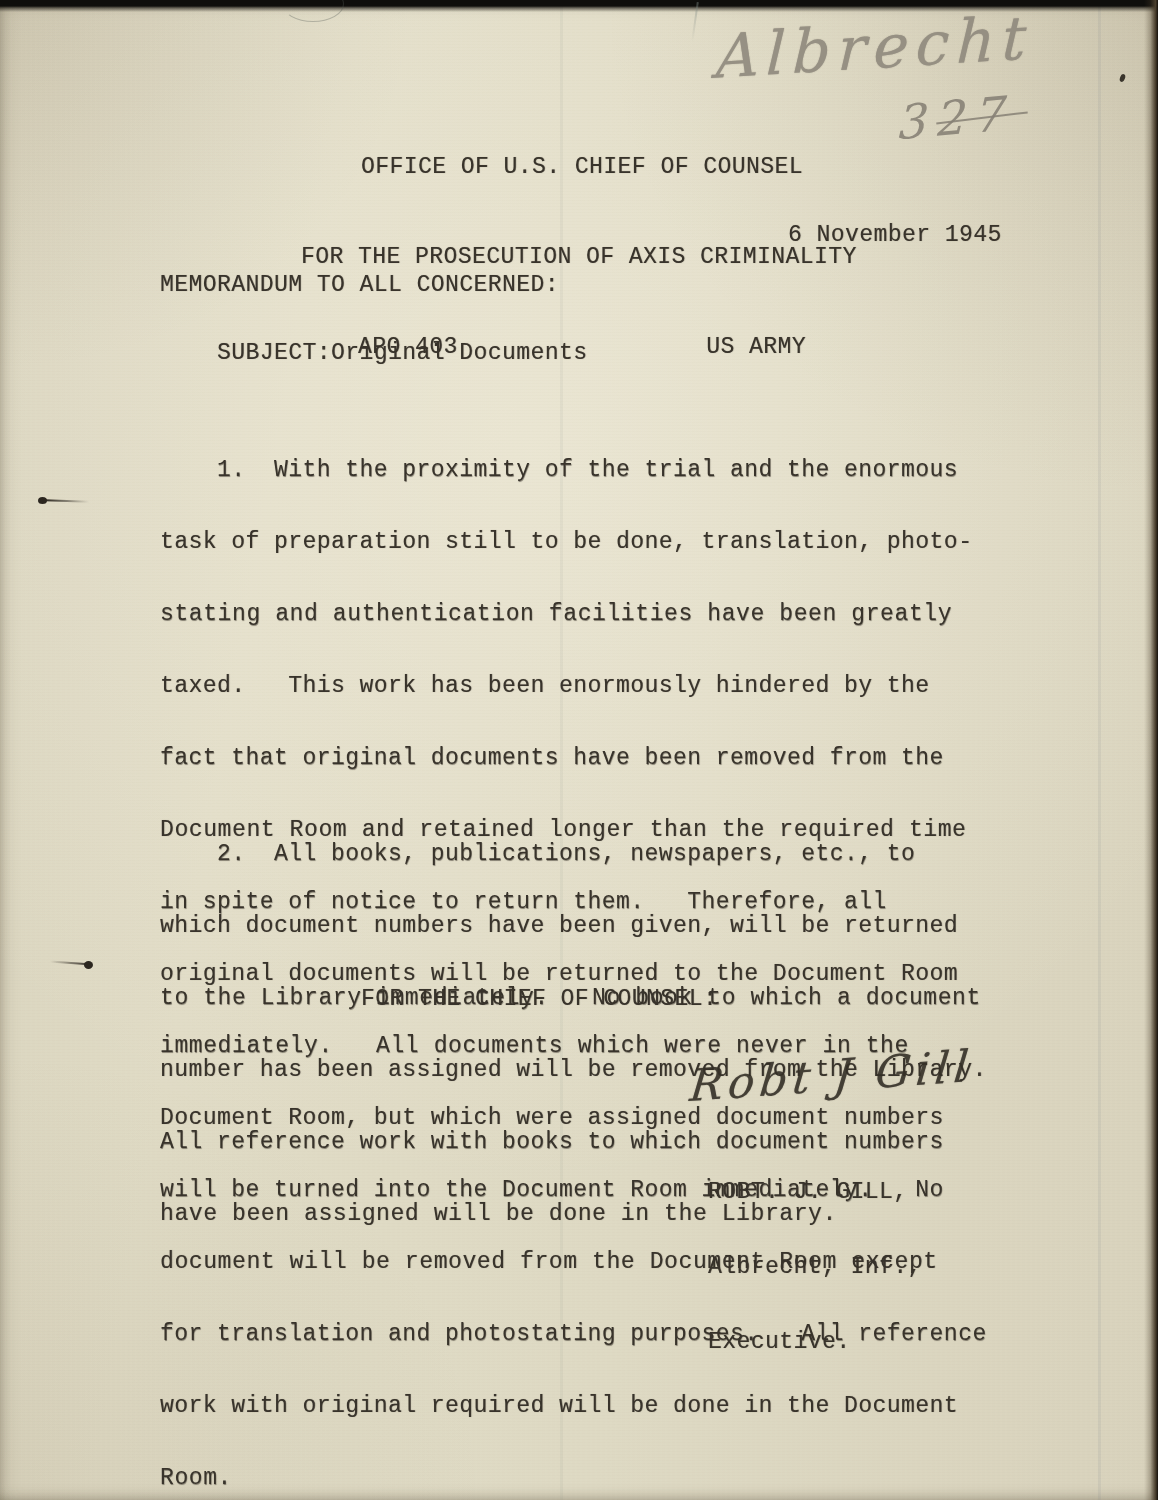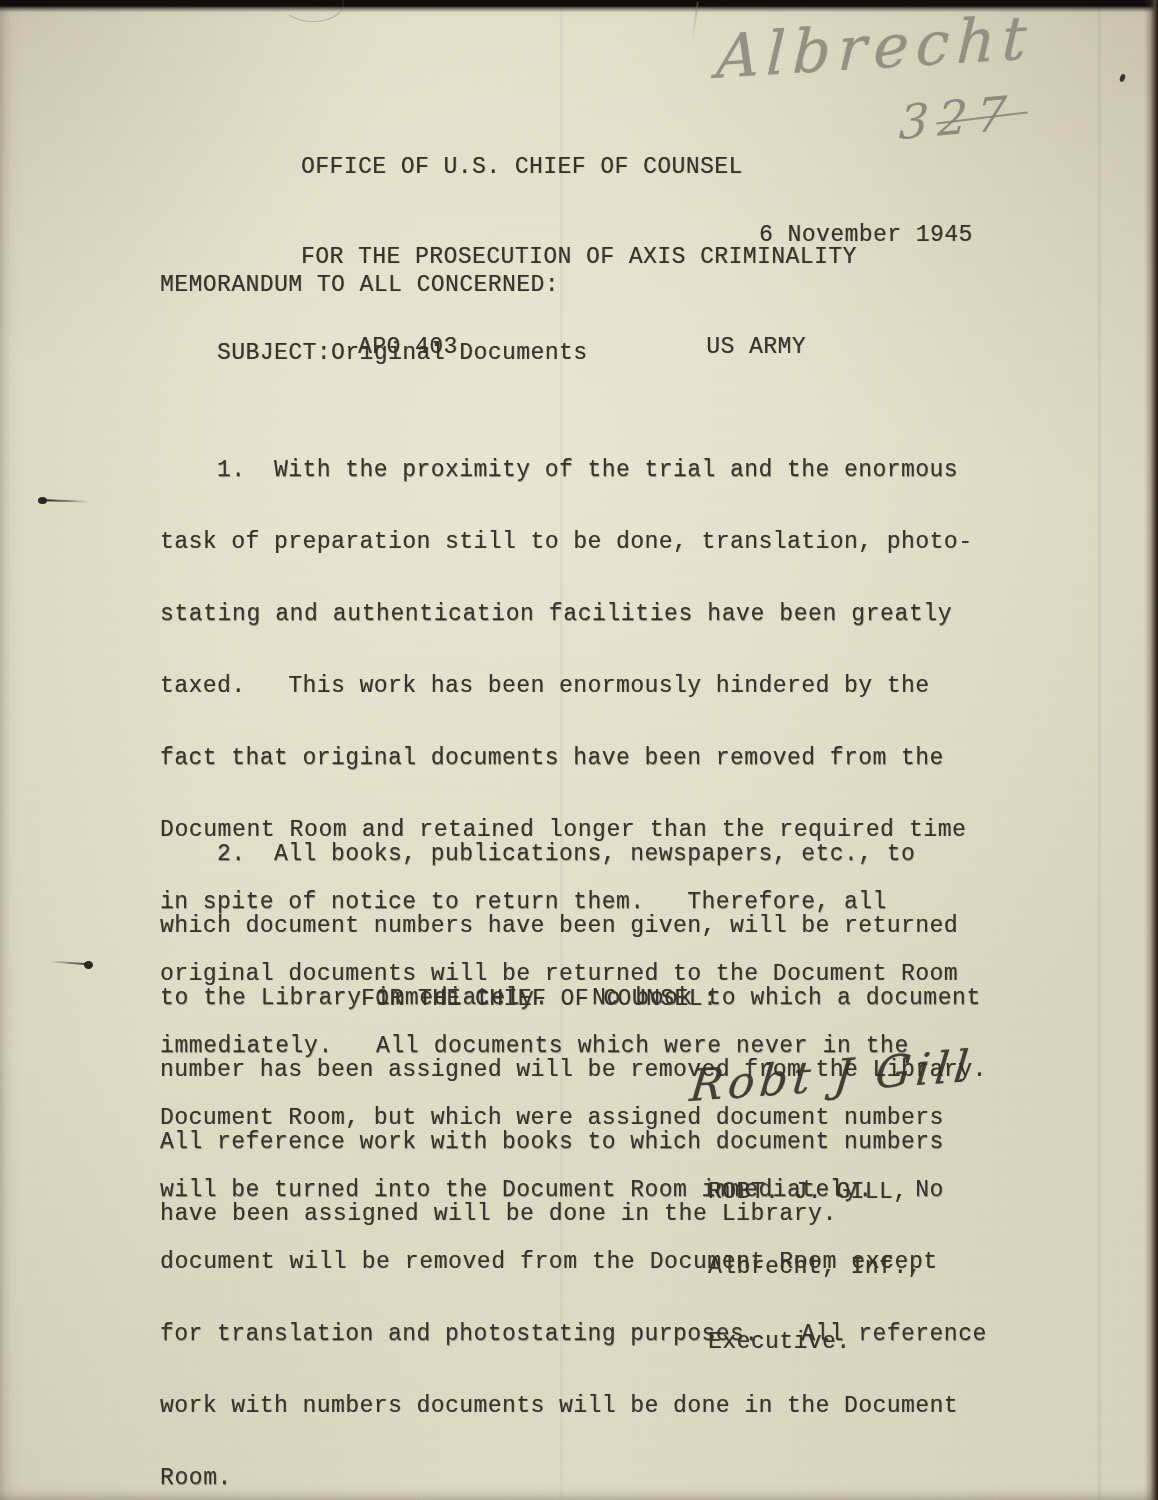--- a/index.html
+++ b/index.html
@@ -27,23 +27,23 @@
   .streak.s1{left:560px}.streak.s2{left:1098px;background:rgba(120,135,140,.12)}
   .edge-top{position:absolute;top:0;left:0;right:0;height:12px;
     background:linear-gradient(to bottom,#0f0e0c 0 6px, rgba(22,19,14,.55) 8px, rgba(22,19,14,0) 12px);}
   .edge-right{position:absolute;top:0;right:0;bottom:0;width:14px;
     background:linear-gradient(to right, rgba(60,50,35,0), rgba(70,58,40,.30) 45%, #4a3f2e 82%, #15110c 100%);}
 
   
   .typed{position:absolute;white-space:pre;font-size:23px;letter-spacing:.45px;
     text-shadow:.5px .4px .7px rgba(48,42,34,.5);}
   .header{left:301px;top:92px;width:562px;line-height:30px;}
-  .h1{}
+  .h1{text-align:center;}
   .h3{display:flex;justify-content:space-between;padding:0 57px 0 57px;}
-  .date{left:759px;top:222px;}
+  .date{left:788px;top:222px;}
   .memo{left:160px;top:272px;}
   .subject{left:160px;top:314px;}
   .subject .val{}
   .para{line-height:24px;}
   .p1{left:160px;top:410px;}
   .p2{left:160px;top:794px;}
   .para > div:nth-child(odd){transform:translateY(.35px);}
   .para > div:nth-child(3n){letter-spacing:.6px;}
   .u{text-decoration-thickness:2.2px;text-underline-offset:3px;}
   .closing{left:361px;top:986px;}
@@ -118,21 +118,21 @@
     <div>taxed.   This work has been enormously hindered by the</div>
     <div>fact that original documents have been removed from the</div>
     <div>Document Room and retained longer than the required time</div>
     <div><span>in spite of notice to return them.   Therefore, </span><span class="u">all</span></div>
     <div>original documents will be returned to the Document Room</div>
     <div>immediately.   All documents which were never in the</div>
     <div>Document Room, but which were assigned document numbers</div>
     <div>will be turned into the Document Room immediately.   No</div>
     <div>document will be removed from the Document Room except</div>
     <div>for translation and photostating purposes.   All reference</div>
-    <div>work with numbers documents will be done in the Document</div>
+    <div>work with original required will be done in the Document</div>
     <div>Room.</div>
   </div>
 
   <div class="typed para p2">
     <div>    2.  All books, publications, newspapers, etc., to</div>
     <div>which document numbers have been given, will be returned</div>
     <div>to the Library immediately.   No book to which a document</div>
     <div>number has been assigned will be removed from the Library.</div>
     <div>All reference work with books to which document numbers</div>
     <div>have been assigned will be done in the Library.</div>

